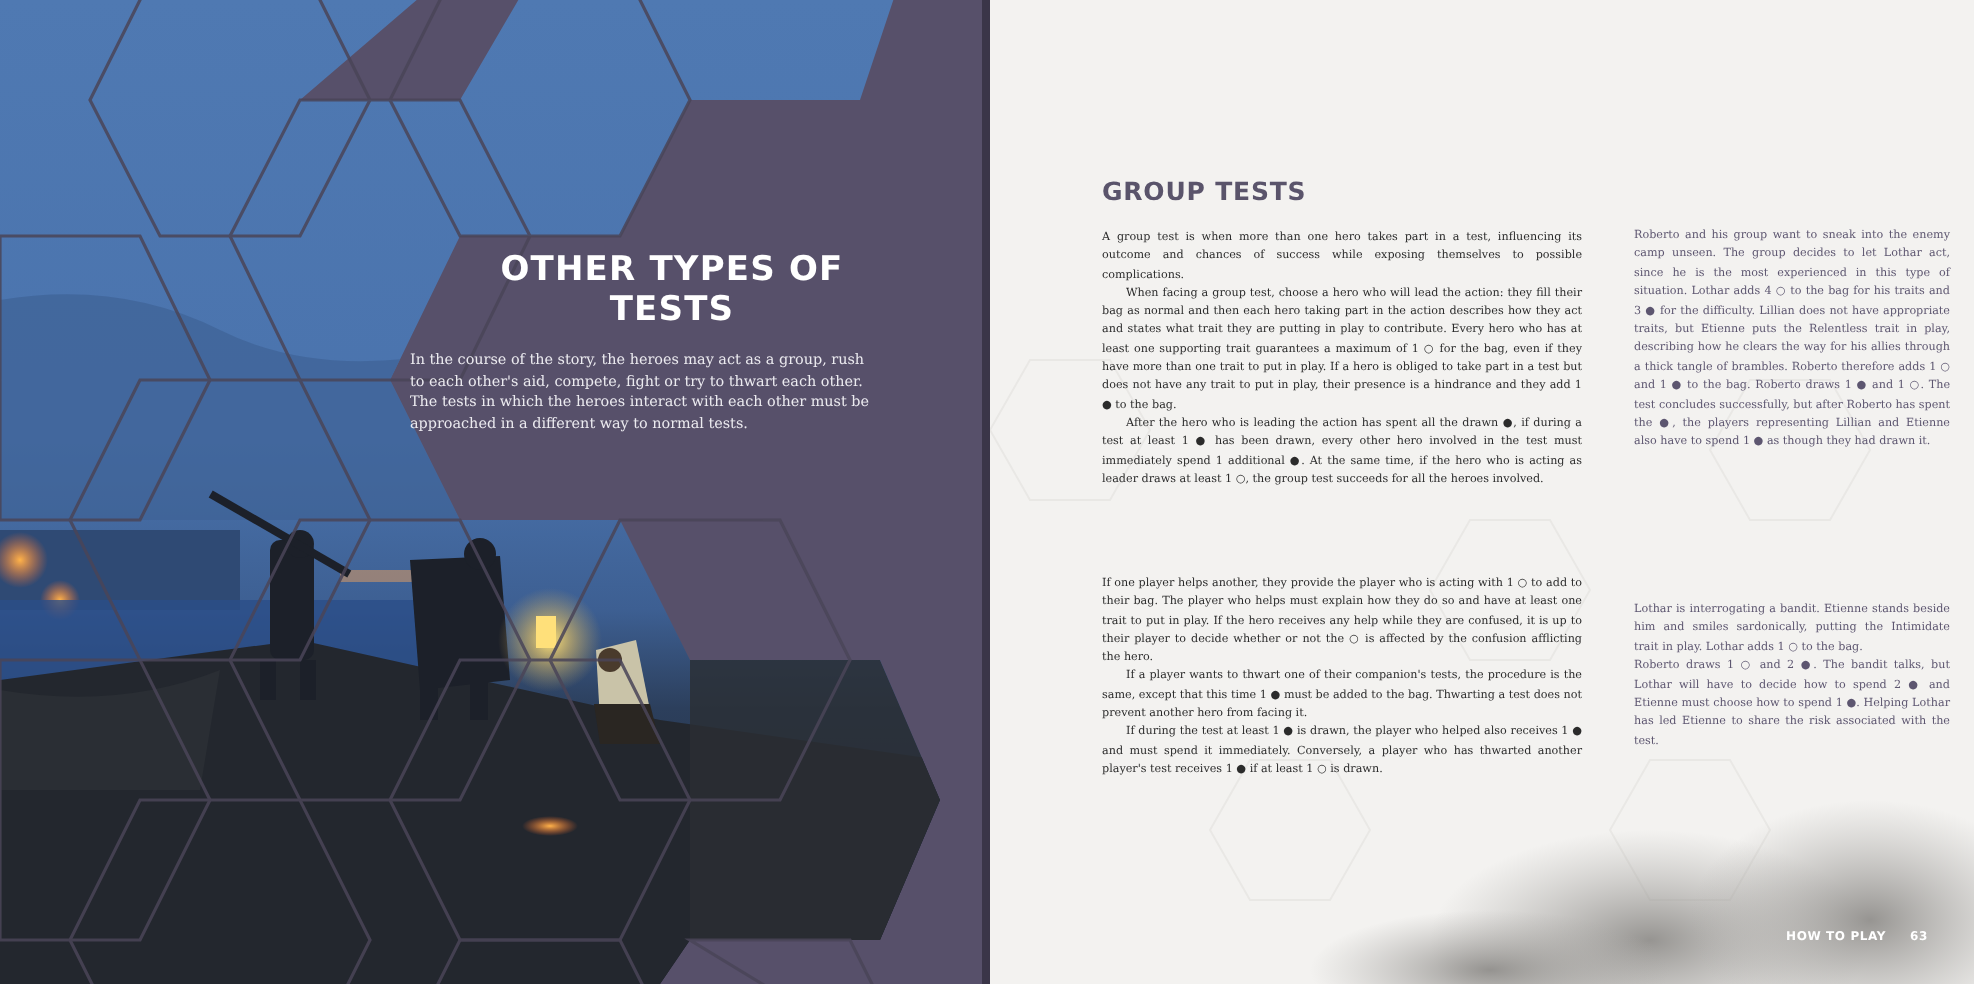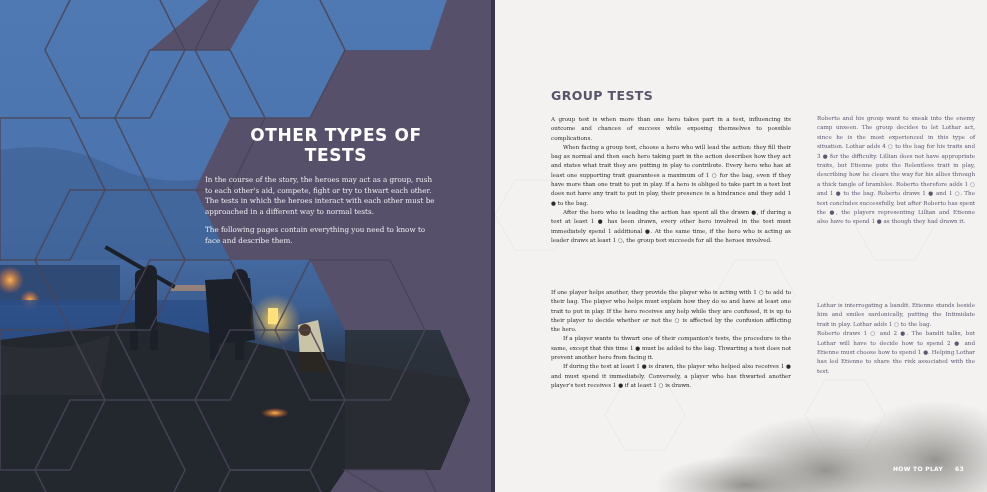--- a/index.html
+++ b/index.html
@@ -137,21 +137,20 @@
         <polygon points="230,470 310,470 345,540 310,610 230,610 195,540"></polygon>
         <polygon points="345,470 425,470 460,540"></polygon>
       </g>
 
       <path d="M113,97 A20,20 0 1,1 112,147 A14,14 0 1,0 113,97 Z" fill="#f5f7fb"></path>
     </svg>
 
     <div class="left-text">
       <h1 class="left-title">OTHER TYPES OF TESTS</h1>
       <p class="left-p">In the course of the story, the heroes may act as a group, rush to each other's aid, compete, fight or try to thwart each other. The tests in which the heroes interact with each other must be approached in a different way to normal tests.</p>
-      <p class="left-p">The following pages contain everything you need to know to face and describe them.</p>
     </div>
   </div>
   <div class="spine"></div>
 
   <div class="right-page">
     <svg class="hexbg" viewBox="0 0 492 492">
       <g fill="none" stroke="#d8d6d2" stroke-width="1">
         <polygon points="20,180 60,180 80,215 60,250 20,250 0,215"></polygon>
         <polygon points="240,260 280,260 300,295 280,330 240,330 220,295"></polygon>
         <polygon points="380,190 420,190 440,225 420,260 380,260 360,225"></polygon>

